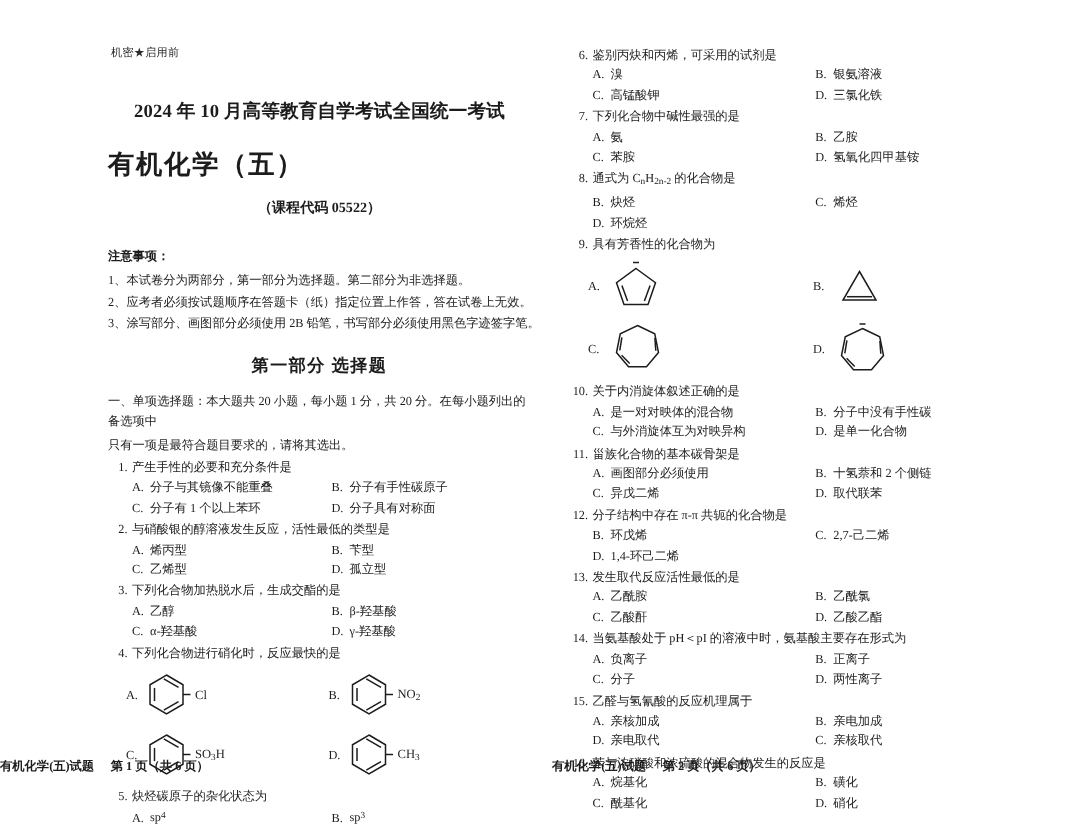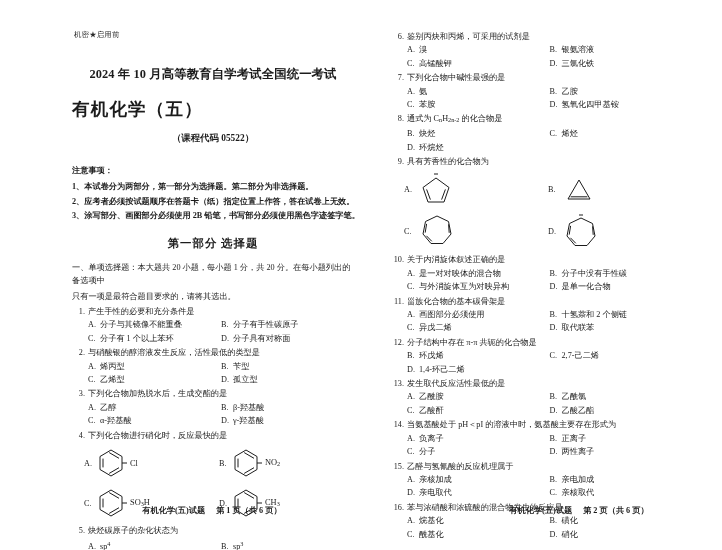--- a/index.html
+++ b/index.html
@@ -3,33 +3,33 @@
 <meta charset="utf-8">
 <style>
   html,body{margin:0;padding:0;}
   body{
     width:722px;height:550px;
     background:#ffffff;
     font-family:"Liberation Serif","DejaVu Serif",serif;
     color:#1c1c1c;
     overflow:hidden;
   }
-  #sheet{position:relative;width:722px;height:408px;display:flex;gap:12px;}
+  #sheet{position:relative;width:722px;height:408px;display:flex;}
   .page{position:relative;box-sizing:border-box;height:550px;}
   .page-left{width:368px;padding:30px 14px 0 72px;}
   .page-right{width:354px;padding:30px 30px 0 8px;}
 
   .secret{font-size:7.4px;letter-spacing:.2px;color:#2a2a2a;margin:0 0 26px 2px;}
 
   .exam-line{text-align:center;font-size:12.4px;font-weight:bold;letter-spacing:.1px;margin:0 0 14px 0;}
   .subject{text-align:left;font-size:17.5px;font-weight:bold;letter-spacing:1.2px;margin:0 0 11px 0;}
   .course-code{text-align:center;font-size:9.4px;font-weight:bold;margin:0 0 20px 0;}
 
   .notes-title{font-size:8.2px;font-weight:bold;margin:0 0 4px 0;}
-  .note{font-size:8.2px;line-height:13.6px;margin:0 0 1px 0;white-space:nowrap;font-weight:bold;}
+  .note{font-size:8.2px;line-height:13.6px;margin:0 0 1px 0;white-space:nowrap;}
 
   .part-title{text-align:center;font-size:11.4px;font-weight:bold;letter-spacing:1px;margin:13px 0 10px 0;}
 
   .stem-big{font-size:8.2px;line-height:13.4px;margin:0 0 2px 0;}
 
   .q{margin:0 0 1px 0;}
   .q-stem{font-size:8.2px;line-height:13.4px;display:flex;}
   .q-num{min-width:13px;flex:0 0 auto;text-align:right;padding-right:3px;}
   .q-num-r{min-width:16px;}
   .q-text{flex:1 1 auto;}
@@ -43,21 +43,21 @@
   .struct-opts{display:flex;flex-wrap:wrap;padding-left:12px;margin-top:1px;}
   .struct-opt{width:50%;box-sizing:border-box;display:flex;align-items:center;height:40px;font-size:8.2px;}
   .struct-opt .lab{min-width:14px;}
   .ring-wrap{display:flex;align-items:center;}
   .subst{font-size:8.4px;margin-left:-1px;}
 
   .ring-opts9{display:flex;flex-wrap:wrap;padding-left:16px;}
   .ring-opt9{width:50%;box-sizing:border-box;display:flex;align-items:center;height:42px;font-size:8.2px;}
   .ring-opt9 .lab{min-width:17px;}
 
-  .footer{position:absolute;bottom:34px;left:16px;width:100%;text-align:center;font-size:8.2px;font-weight:bold;padding-left:12px;}
+  .footer{position:absolute;bottom:34px;left:0;width:100%;text-align:left;font-size:8.2px;font-weight:bold;}
   .footer .gap{display:inline-block;width:11px;}
   svg{display:block;overflow:visible;}
 </style>
 </head>
 <body>
 
 <div id="sheet">
 
   <div class="page page-left">
 

